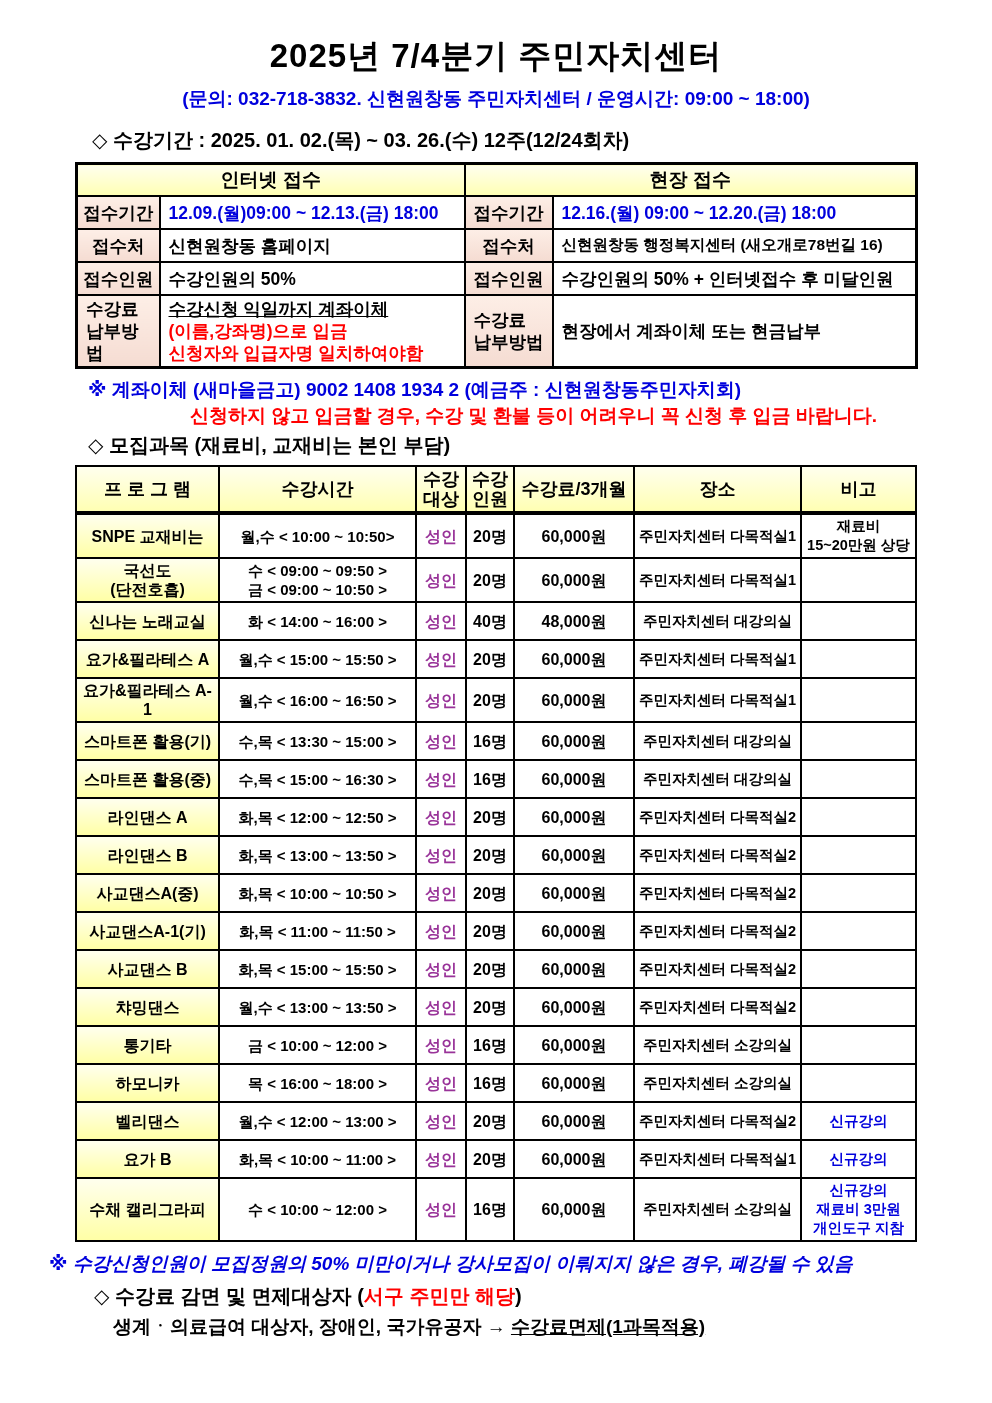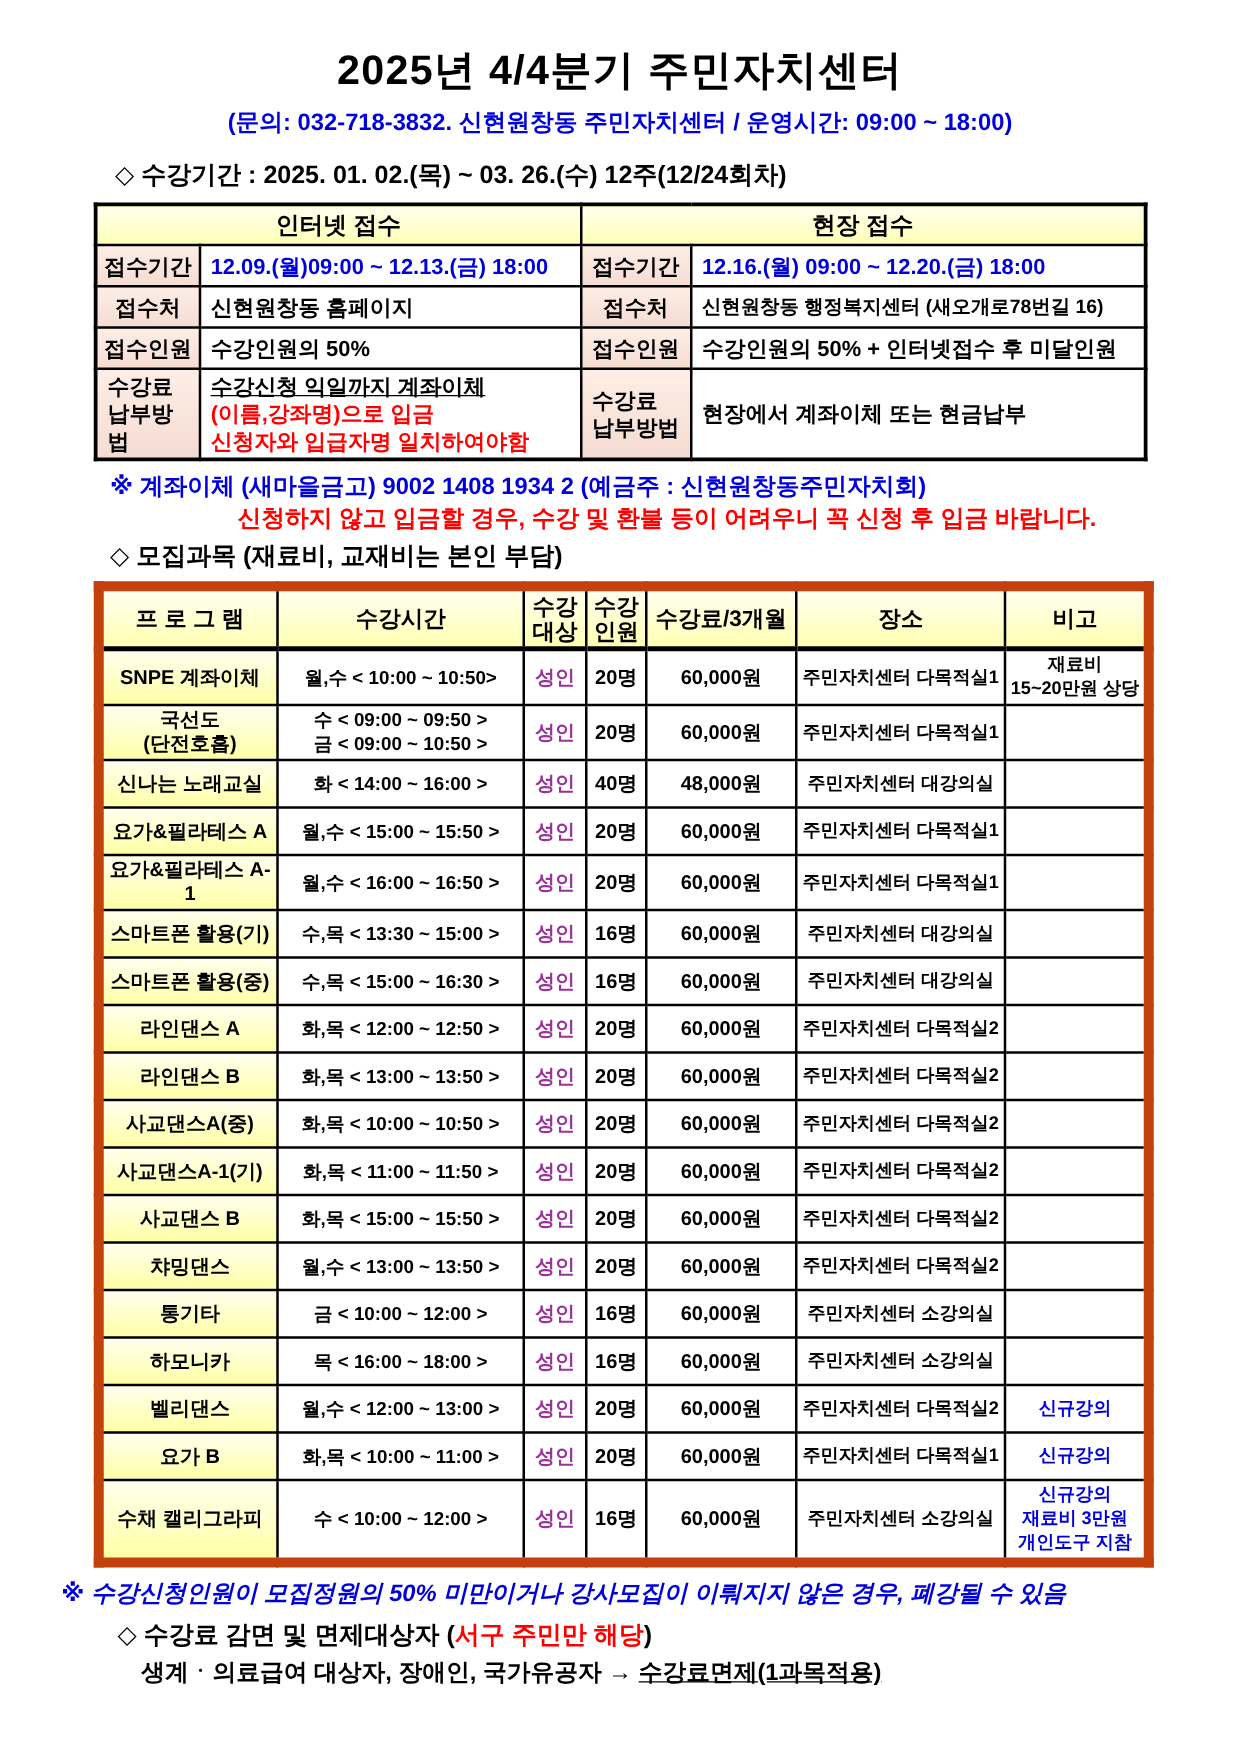--- a/index.html
+++ b/index.html
@@ -27,21 +27,21 @@
   .blue{color:#0000dd;}
   .red{color:#ff0000;}
   .u{text-decoration:underline;}
 
   .note{font-weight:800;font-size:19px;line-height:23px;}
   .note-account{margin:9px 0 0 88px;}
   .note-warning{margin:3px 0 0 75px;text-align:center;}
   .subjects-heading{margin:5px 0 0 88px;}
 
   
-  .t2{margin:7px 0 0 75px;width:840px;border:8px solid #c2410c;}
+  .t2{margin:7px 0 0 75px;width:840px;border:2px solid #c2410c;}
   .t2 th,.t2 td{border:2px solid #000;text-align:center;vertical-align:middle;font-weight:700;white-space:pre-line;padding:2px 2px;}
   .t2 thead th{background:linear-gradient(#ffffee,#ffffb3);font-size:18px;height:40px;line-height:20px;border-bottom:4px solid #000;}
   .t2 td{font-size:16px;height:32px;line-height:19px;}
   .t2 td.c-name{background:linear-gradient(#ffffee,#ffffa6);font-size:16px;}
   .t2 td.c-time{font-size:15px;}
   .t2 td.c-target{color:#993399;}
   .t2 td.c-place{font-size:14.5px;padding:2px 0;}
   .t2 td.c-note{font-size:14.5px;padding:2px 0;}
   .t2 td.note-blue{color:#0000dd;}
 
@@ -50,21 +50,21 @@
   .discount-heading{margin:8px 0 0 94px;font-size:20px;line-height:26px;font-weight:700;}
   .fline{font-size:19px;line-height:24px;font-weight:700;}
   .fline-1{margin:6px 0 0 113px;}
 </style>
 </head>
 <body>
 
 <div class="page">
 
   <div class="title">
-    <div>2025년 4/4분기 주민자치센터</div>
+    <div>2025년 7/4분기 주민자치센터</div>
   </div>
 
   <div class="subtitle">(문의: 032-718-3832. 신현원창동 주민자치센터 / 운영시간: 09:00 ~ 18:00)</div>
 
   <div class="bullet bullet-period">◇ 수강기간 : 2025. 01. 02.(목) ~ 03. 26.(수) 12주(12/24회차)</div>
 
   <table class="t1">
     <colgroup>
         <col style="width:83px">
         <col style="width:305px">
@@ -131,21 +131,21 @@
 대상</th>
         <th>수강
 인원</th>
         <th>수강료/3개월</th>
         <th>장소</th>
         <th>비고</th>
       </tr>
     </thead>
     <tbody>
         <tr>
-          <td class="c-name">SNPE 계좌이체</td>
+          <td class="c-name">SNPE 교재비는</td>
           <td class="c-time">월,수 &lt; 10:00 ~ 10:50&gt;</td>
           <td class="c-target">성인</td>
           <td class="c-cap">20명</td>
           <td class="c-fee">60,000원</td>
           <td class="c-place">주민자치센터 다목적실1</td>
           <td class="c-note">재료비
 15~20만원 상당</td>
         </tr>
         <tr>
           <td class="c-name">국선도

